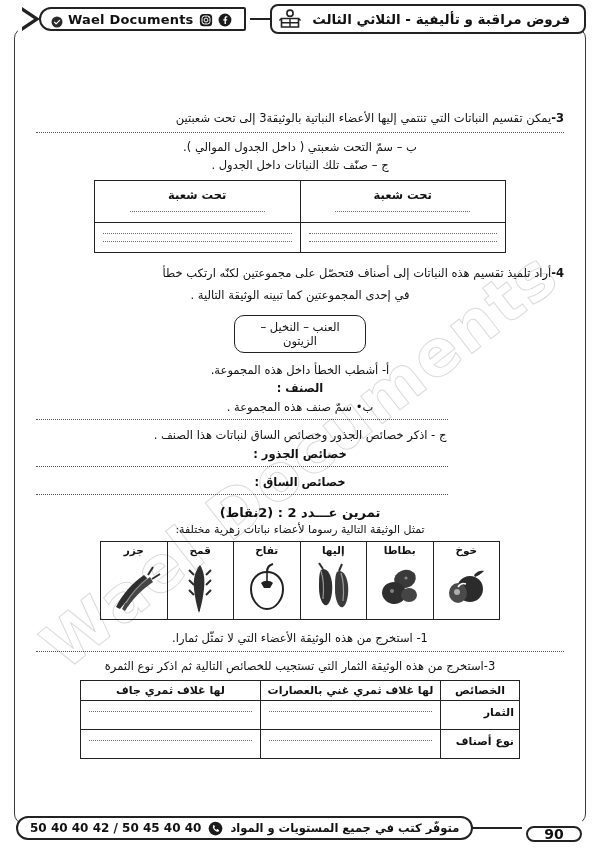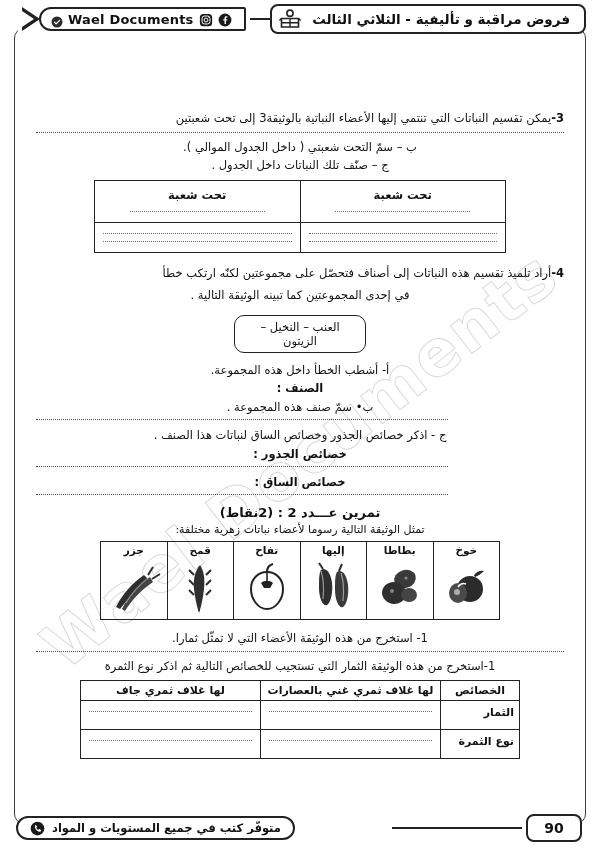--- a/index.html
+++ b/index.html
@@ -272,21 +272,21 @@
     font-size:12px;font-weight:700;direction:ltr;white-space:nowrap;
     font-family:"DejaVu Sans","Liberation Sans",sans-serif;
   }
   .phone-icon{width:15px;height:15px;flex:0 0 auto;}
   .foot-line{
     position:absolute;left:392px;bottom:21px;
     width:130px;height:2px;background:#222;
   }
   .page-pill{
     position:absolute;right:18px;bottom:8px;
-    min-width:56px;height:28px;
+    min-width:56px;height:16px;
     border:2px solid #222;border-radius:8px;
     background:#fff;
     display:flex;align-items:center;justify-content:center;
     font-size:14px;font-weight:700;
     box-sizing:border-box;
   }
 </style>
 </head>
 <body>
 
@@ -456,40 +456,40 @@
             <path d="M42 16l5-8M46 20l8-5" stroke="#2e2e2e" stroke-width="2" fill="none"></path>
             <path d="M20 44c5-9 13-18 22-25" stroke="#fff" stroke-width="1.2" fill="none" opacity=".4"></path>
           </svg>
         </td>
       </tr>
     </tbody>
       </table>
 
     <p class="q center" style="margin-top:10px;">1- استخرج من هذه الوثيقة الأعضاء التي لا تمثّل ثمارا.</p>
     <hr class="dots">
-    <p class="q center">1-استخرج من هذه الوثيقة الثمار التي  تستجيب للخصائص التالية ثم اذكر نوع الثمرة</p>
+    <p class="q center">3-استخرج من هذه الوثيقة الثمار التي  تستجيب للخصائص التالية ثم اذكر نوع الثمرة</p>
 
     <table class="grid t2">
       <tbody>
           <tr>
         <th style="width:66px;">الخصائص</th>
         <th>لها غلاف ثمري غني بالعصارات</th>
         <th>لها غلاف ثمري  جاف</th>
       </tr>
       <tr>
         <td class="rowhead">الثمار</td>
         <td class="blank">
               <div class="cell-dots"></div>
             </td>
         <td class="blank">
               <div class="cell-dots"></div>
             </td>
       </tr>
       <tr>
-        <td class="rowhead">نوع الثمرة</td>
+        <td class="rowhead">نوع أصناف</td>
         <td class="blank">
               <div class="cell-dots"></div>
             </td>
         <td class="blank">
               <div class="cell-dots"></div>
             </td>
       </tr>
     </tbody>
       </table>
 
@@ -499,18 +499,19 @@
     <div class="foot-line"></div>
 
     <div class="foot-pill">
       <span class="foot-text">متوفّر كتب في جميع المستويات و المواد</span>
       <span class="phone-icon">
         <svg viewBox="0 0 24 24" width="15" height="15" aria-hidden="true">
           <circle cx="12" cy="12" r="11" fill="#1a1a1a"></circle>
           <path d="M8.2 6.6c.5-.4 1.2-.3 1.6.2l1.1 1.5c.3.4.3 1 0 1.4l-.7.8c-.2.2-.2.5-.1.7.6 1.2 1.6 2.2 2.8 2.8.2.1.5.1.7-.1l.8-.7c.4-.3 1-.4 1.4-.1l1.5 1.1c.5.4.6 1.1.2 1.6l-.7.8c-.6.7-1.6.9-2.4.5-2.9-1.3-5.2-3.6-6.5-6.5-.4-.8-.2-1.8.5-2.4z" fill="#fff"></path>
         </svg>
       </span>
+      <span class="foot-phone">50 40 40 42 / 50 45 40 40</span>
     </div>
 
     <div class="page-pill">90</div>
   </div>
 
 </div>
 
 </body></html>

